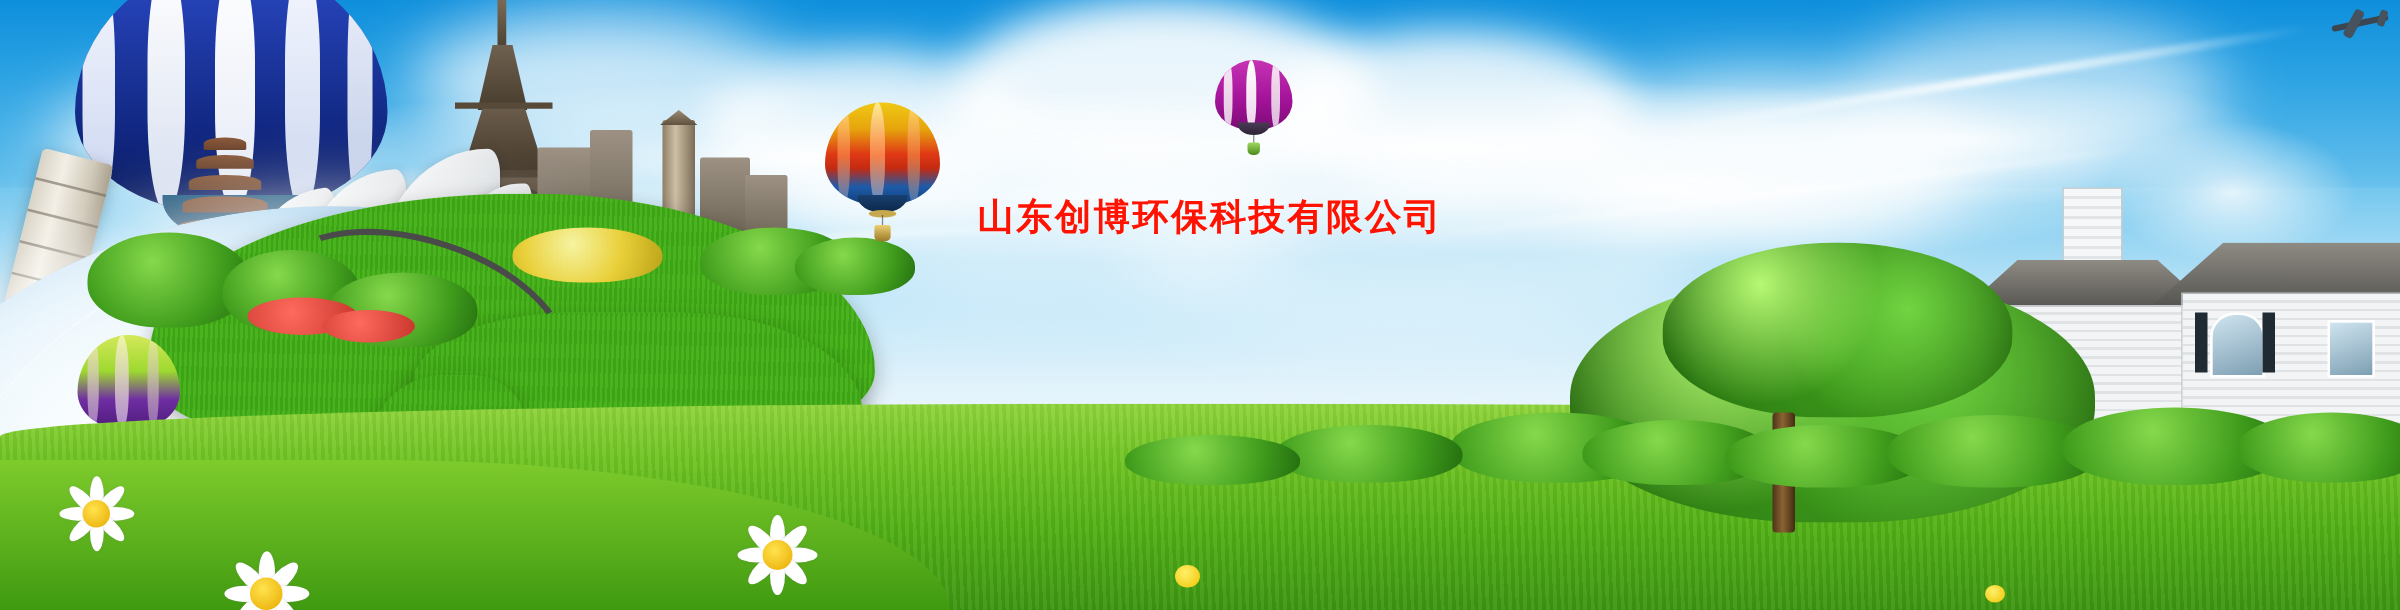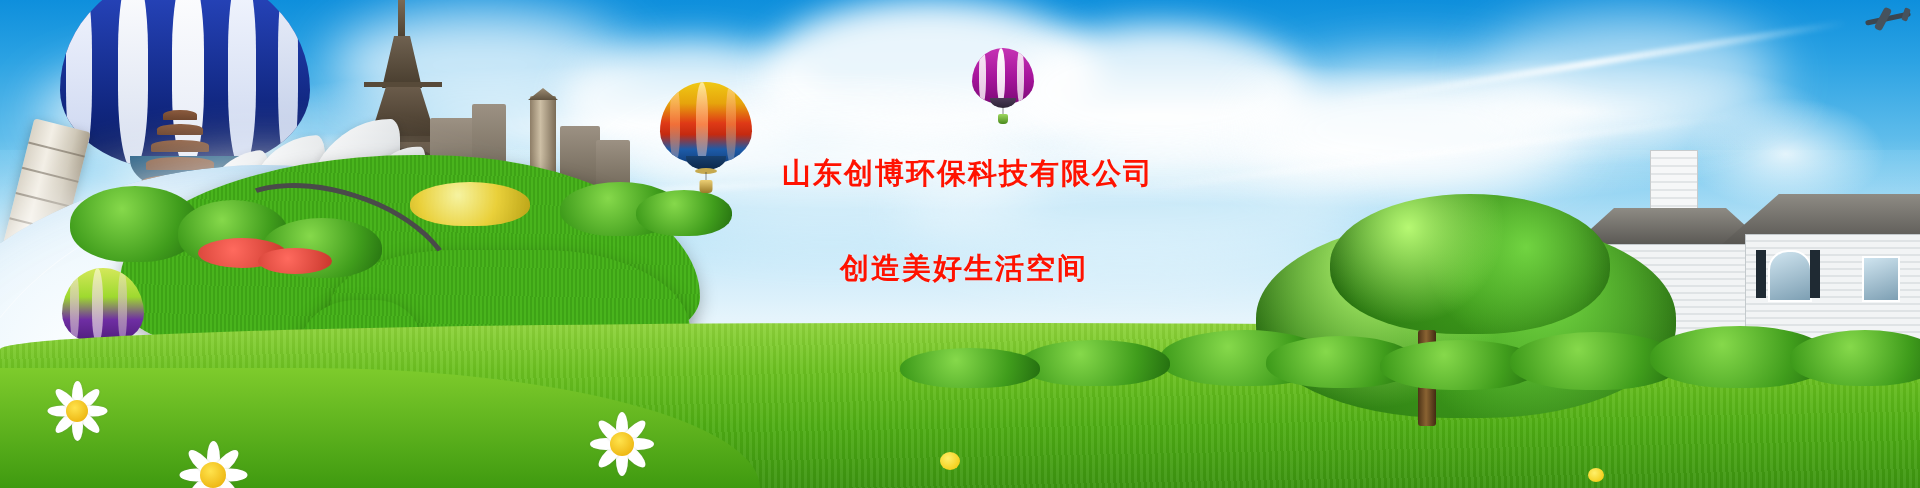--- a/index.html
+++ b/index.html
@@ -324,15 +324,14 @@
     <div class="petal" style="width:12px;height:32px;margin-left:-6px;margin-top:-32px;transform:rotate(225deg);"></div>
     <div class="petal" style="width:12px;height:32px;margin-left:-6px;margin-top:-32px;transform:rotate(270deg);"></div>
     <div class="petal" style="width:12px;height:32px;margin-left:-6px;margin-top:-32px;transform:rotate(315deg);"></div>
     <div class="core" style="width:24px;height:24px;"></div>
   </div>
 
   <div class="yellowflower" style="left:940px;top:452px;width:20px;height:18px;"></div>
   <div class="yellowflower" style="left:1588px;top:468px;width:16px;height:14px;"></div>
 
   <div id="line1" class="slogan">山东创博环保科技有限公司</div>
-  <div id="line3" class="slogan">创造美好生活空间</div>
 
 </div>
 
 </body></html>

